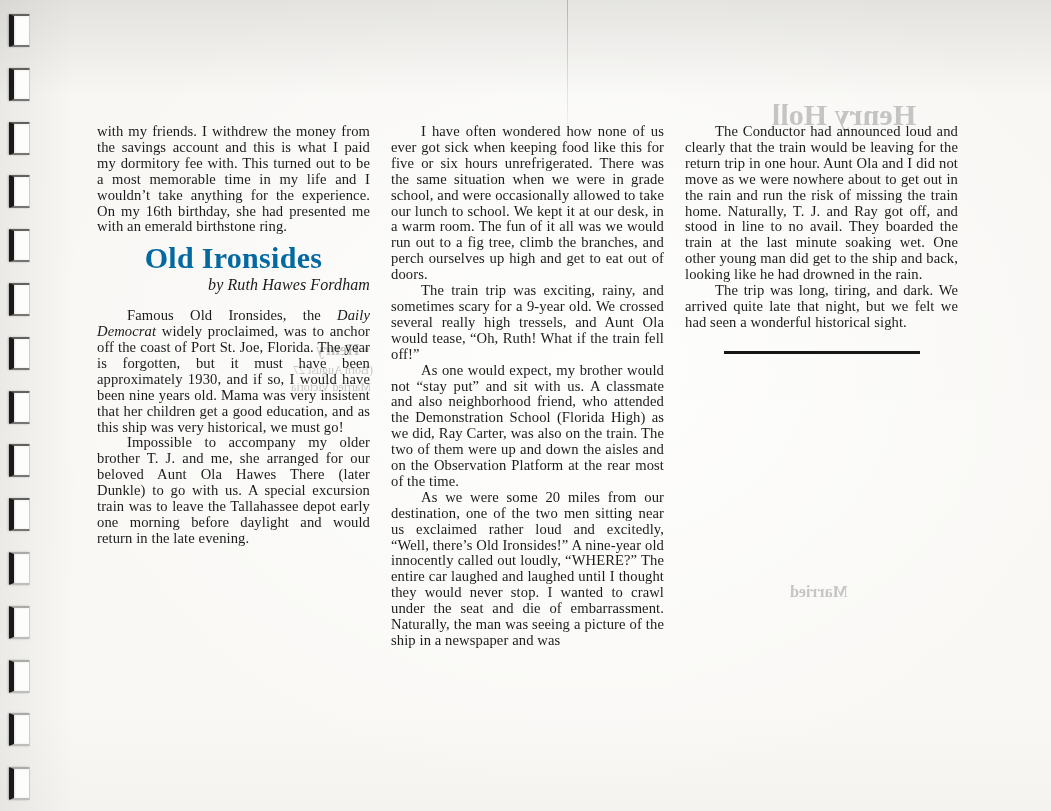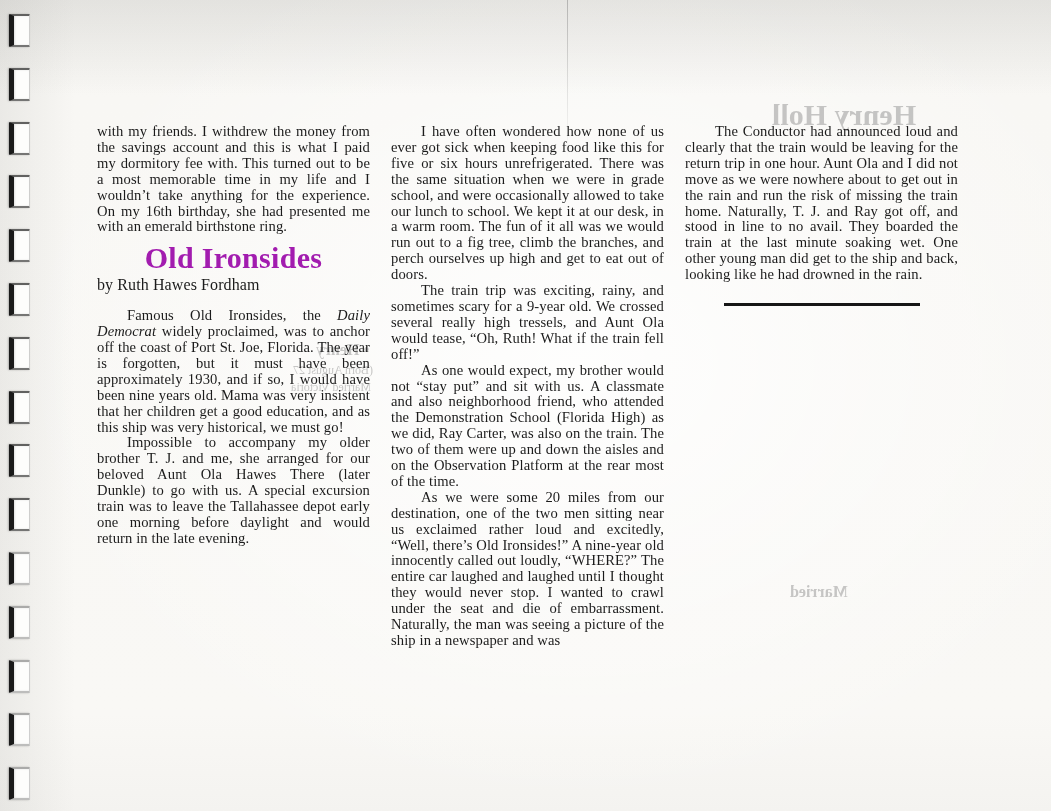--- a/index.html
+++ b/index.html
@@ -46,24 +46,24 @@
   .col{
     width:273px;flex:0 0 273px;
     font-size:14.6px;line-height:15.9px;
     text-align:justify;color:#1b1b1b;
     letter-spacing:0.1px;
   }
   .col p{margin:0;text-indent:30px;}
   .col p.no-indent{text-indent:0;}
   .col h1.title{
     font-size:30px;font-weight:bold;text-align:center;
-    margin:15px 0 11px 0;color:#a21caf;letter-spacing:0.3px;
+    margin:15px 0 11px 0;color:#0369a1;letter-spacing:0.3px;
   }
   .col p.byline{
-    font-size:16px;text-indent:0;margin:0 0 15px 0;text-align:left;
+    font-size:16px;text-indent:0;margin:0 0 15px 0;text-align:right;font-style:italic;
   }
   .col hr.rule{
     border:none;border-top:3px solid #161616;
     width:196px;margin:20px auto 33px auto;
   }
   .bleed-layer{position:absolute;inset:0;pointer-events:none;}
   .bleed{
     position:absolute;transform:scaleX(-1);
     color:rgba(125,125,125,0.42);
     filter:blur(0.7px);
@@ -114,15 +114,16 @@
       <p><span>Impossible to accompany my older brother T. J. and me, she arranged for our beloved Aunt Ola Hawes There (later Dunkle) to go with us.  A special excursion train was to leave the Tallahassee depot early one morning before daylight and would return in the late evening.</span></p>
     </div>
   <div class="col">
       <p><span>I have often wondered how none of us ever got sick when keeping food like this for five or six hours unrefrigerated.  There was the same situation when we were in grade school, and were occasionally allowed to take our lunch to school.  We kept it at our desk, in a warm room.  The fun of it all was we would run out to a fig tree, climb the branches, and perch ourselves up high and get to eat out of doors.</span></p>
       <p><span>The train trip was exciting, rainy, and sometimes scary for a 9-year old.  We crossed several really high tressels, and Aunt Ola would tease, “Oh, Ruth! What if the train fell off!”</span></p>
       <p><span>As one would expect, my brother would not “stay put” and sit with us.  A classmate and also neighborhood friend, who attended the Demonstration School (Florida High) as we did, Ray Carter, was also on the train.  The two of them were up and down the aisles and on the Observation Platform at the rear most of the time.</span></p>
       <p><span>As we were some 20 miles from our destination, one of the two men sitting near us exclaimed rather loud and excitedly, “Well, there’s Old Ironsides!”  A nine-year old innocently called out loudly, “WHERE?”  The entire car laughed and laughed until I thought they would never stop.  I wanted to crawl under the seat and die of embarrassment.  Naturally, the man was seeing a picture of the ship in a newspaper and was</span></p>
     </div>
   <div class="col">
       <p><span>The Conductor had announced loud and clearly that the train would be leaving for the return trip in one hour.  Aunt Ola and I did not move as we were nowhere about to get out in the rain and run the risk of missing the train home.  Naturally, T. J. and Ray got off, and stood in line to no avail.  They boarded the train at the last minute soaking wet.  One other young man did get to the ship and back, looking like he had drowned in the rain.</span></p>
+      <p><span>The trip was long, tiring, and dark.  We arrived quite late that night, but we felt we had seen a wonderful historical sight.</span></p>
       <hr class="rule">
     </div>
 </div>
 
 </body></html>

